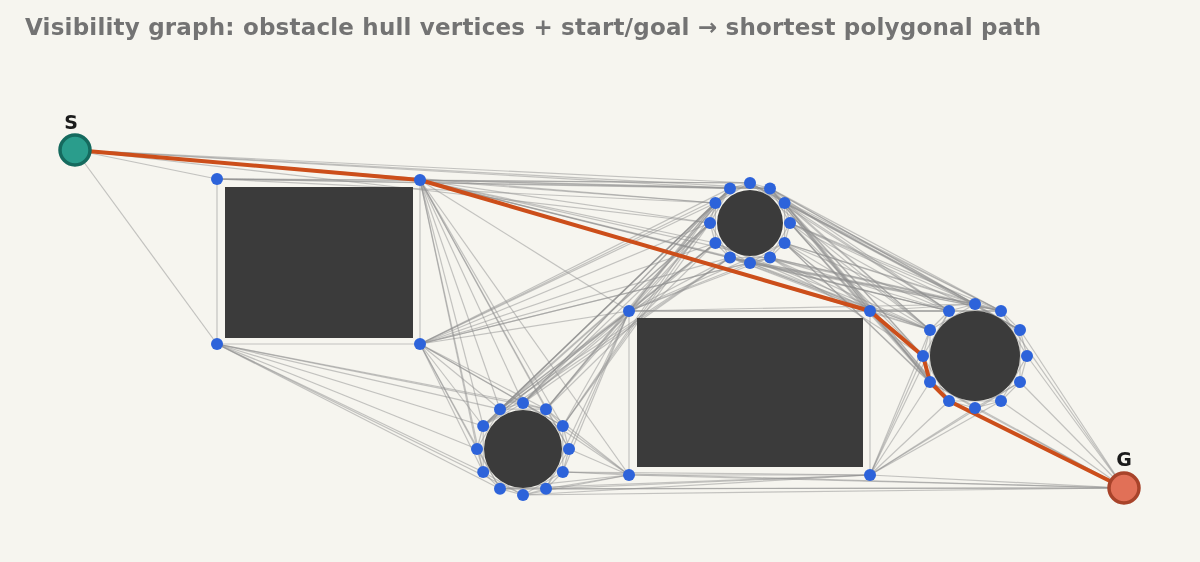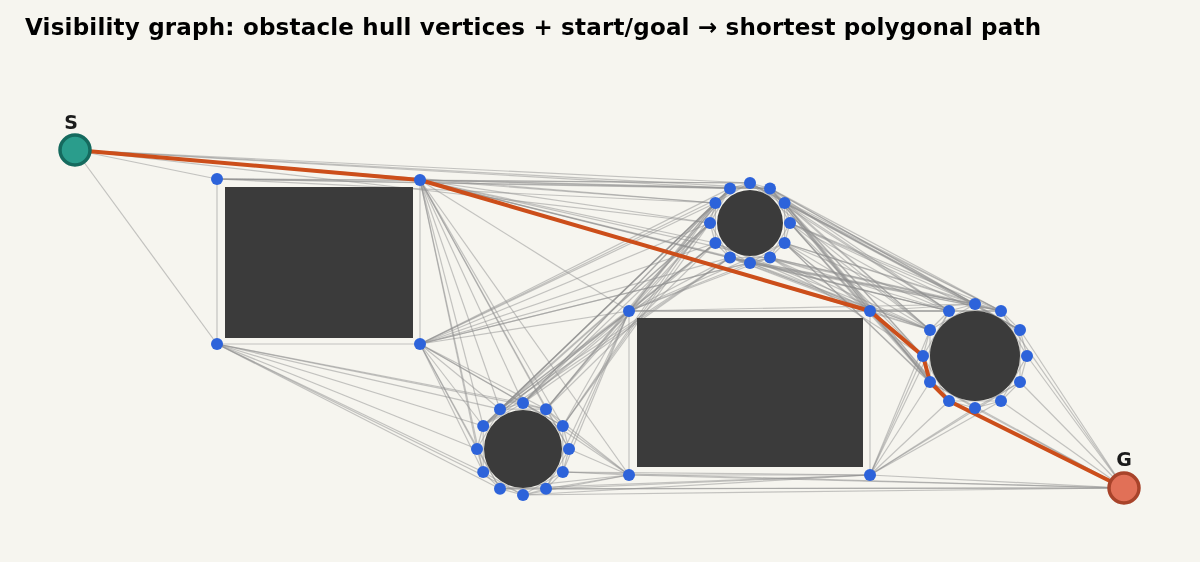--- a/index.html
+++ b/index.html
@@ -14,21 +14,21 @@
     height: 562px;
     background: #f6f5ef;
     overflow: hidden;
   }
   .figure-title {
     position: absolute;
     left: 25px;
     top: 14px;
     font-size: 23px;
     font-weight: bold;
-    color: #000000;
+    color: #737373;
     letter-spacing: 0.2px;
     white-space: nowrap;
   }
   svg.graph { position: absolute; left: 0; top: 0; }
   .marker-label {
     font-family: "DejaVu Sans", "Liberation Sans", sans-serif;
     font-weight: bold;
   }
 </style>
 </head>

